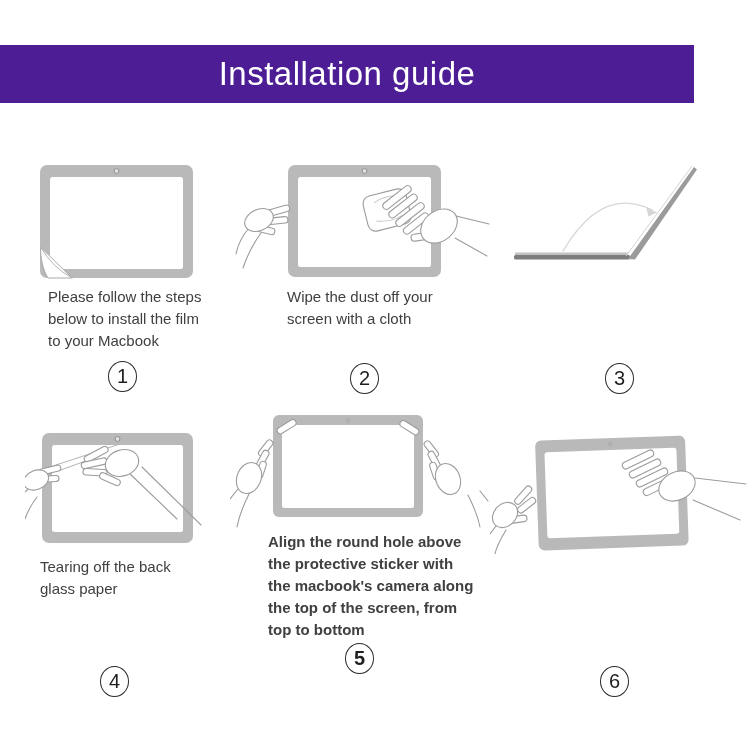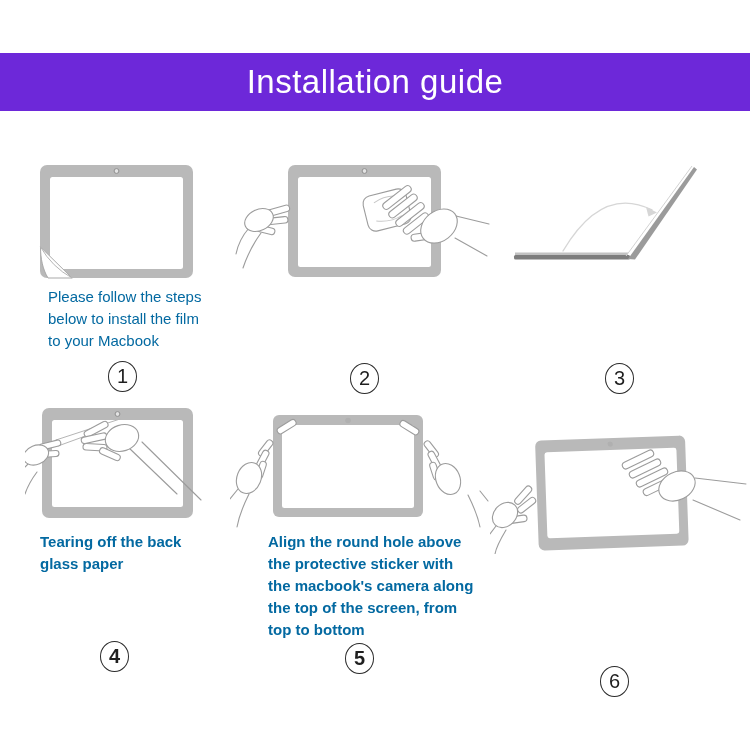--- a/index.html
+++ b/index.html
@@ -1,49 +1,49 @@
 <!DOCTYPE html>
 <html><head>
 <meta charset="utf-8">
 <style>
   html,body{margin:0;padding:0;}
   body{
     width:750px;height:750px;background:#ffffff;position:relative;overflow:hidden;
     font-family:"Liberation Sans",sans-serif;
   }
   .banner{
-    position:absolute;left:0;top:45px;width:750px;height:58px;background:#6d28d9;
-    display:flex;align-items:center;justify-content:center;margin-top:8px;
+    position:absolute;left:0;top:45px;width:694px;height:58px;background:#4c1d95;
+    display:flex;align-items:center;justify-content:center;
   }
   .banner h1{margin:0;color:#ffffff;font-size:33px;font-weight:400;letter-spacing:.5px;}
   .step{position:absolute;}
   .illus{position:absolute;}
   .caption{
-    position:absolute;margin:0;font-size:15px;line-height:22px;color:#0369a1;
+    position:absolute;margin:0;font-size:15px;line-height:22px;color:#404040;
     white-space:pre-line;
   }
   .num{
     position:absolute;width:29px;height:31px;border:1.6px solid #2b2b2b;border-radius:50%;
     display:flex;align-items:center;justify-content:center;font-size:20px;color:#1f1f1f;
     box-sizing:border-box;
   }
   
   #step1{left:30px;top:158px;width:205px;height:252px;}
   #step1 .illus{left:8px;top:6px;}
   #step1 .caption{left:18px;top:128px;}
   #step1 .num{left:78px;top:203px;}
   #step2{left:250px;top:158px;width:235px;height:252px;}
   #step2 .illus{left:-15px;top:6px;}
   #step2 .caption{left:37px;top:128px;}
   #step2 .num{left:100px;top:205px;}
   #step3{left:490px;top:158px;width:258px;height:252px;}
   #step3 .illus{left:15px;top:2px;}
   #step3 .caption{left:27px;top:128px;}
   #step3 .num{left:115px;top:205px;}
-  #step4{left:25px;top:403px;width:220px;height:290px;font-weight:bold;}
+  #step4{left:25px;top:428px;width:220px;height:290px;}
   #step4 .illus{left:0;top:3px;}
   #step4 .caption{left:15px;top:128px;}
   #step4 .num{left:75px;top:238px;}
   #step5{left:240px;top:405px;width:245px;height:290px;font-weight:bold;}
   #step5 .illus{left:-10px;top:8px;}
   #step5 .caption{left:28px;top:126px;}
   #step5 .num{left:105px;top:238px;}
   #step6{left:490px;top:428px;width:258px;height:290px;}
   #step6 .illus{left:0;top:6px;}
   #step6 .caption{left:25px;top:128px;}
@@ -102,20 +102,22 @@
       </g>
       <g>
         <path class="armline" d="M14 64 C 7 72 3 80 1 90 M26 69 C 18 80 12 92 8 104"></path>
         <rect class="hand" x="31" y="43.5" width="24" height="6.5" rx="3.2" transform="rotate(-16 43 47)"></rect>
         <rect class="hand" x="30" y="53.5" width="23" height="6.5" rx="3.2" transform="rotate(-6 41 57)"></rect>
         <rect class="hand" x="21" y="62.5" width="19" height="6.5" rx="3.2" transform="rotate(14 30 66)"></rect>
         <ellipse class="hand" cx="24" cy="56" rx="15" ry="10.5" transform="rotate(-25 24 56)"></ellipse>
       </g>
     </svg>
   </div>
+  <p class="caption">Wipe the dust off your
+screen with a cloth</p>
   <span class="num">2</span>
 </section>
 
 <section class="step" id="step3">
   <div class="illus">
     <svg width="240" height="108" viewBox="0 0 240 108">
       <path d="M58 91 Q 97 25 147 50" class="armline" style="stroke:#d6d6d6;stroke-width:1.4"></path>
       <polygon points="152,52.5 141,47 143.5,56.5" fill="#d6d6d6"></polygon>
       <rect x="10" y="92.5" width="113" height="2.5" fill="#c2c2c2"></rect>
       <rect x="9" y="95" width="116" height="4.5" rx="1.5" fill="#7d7d7d"></rect>

